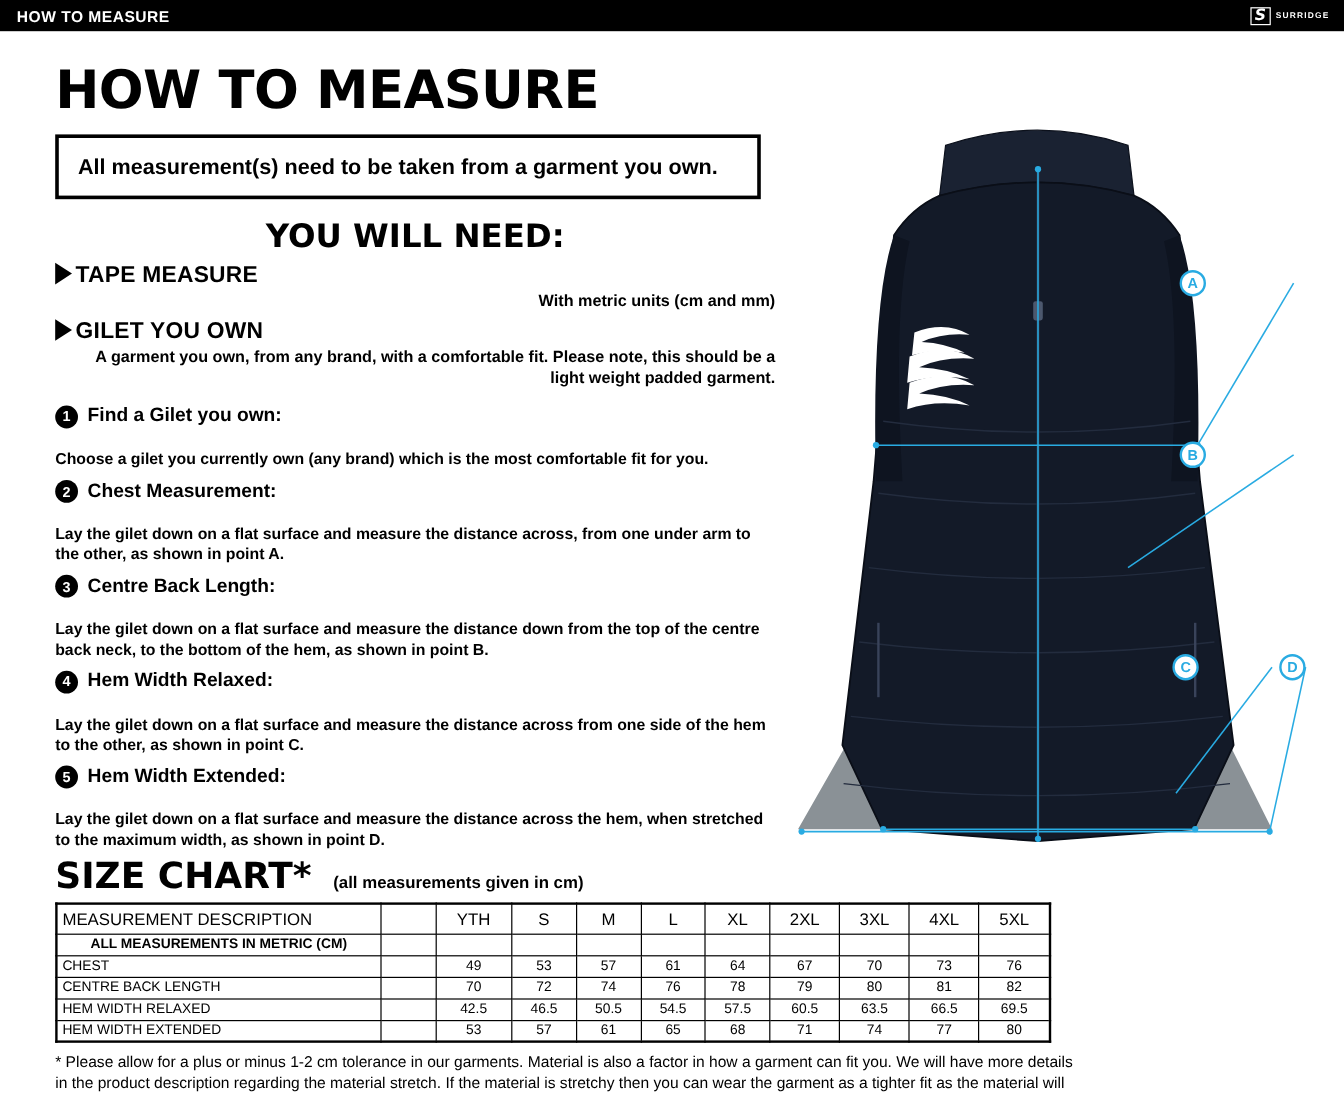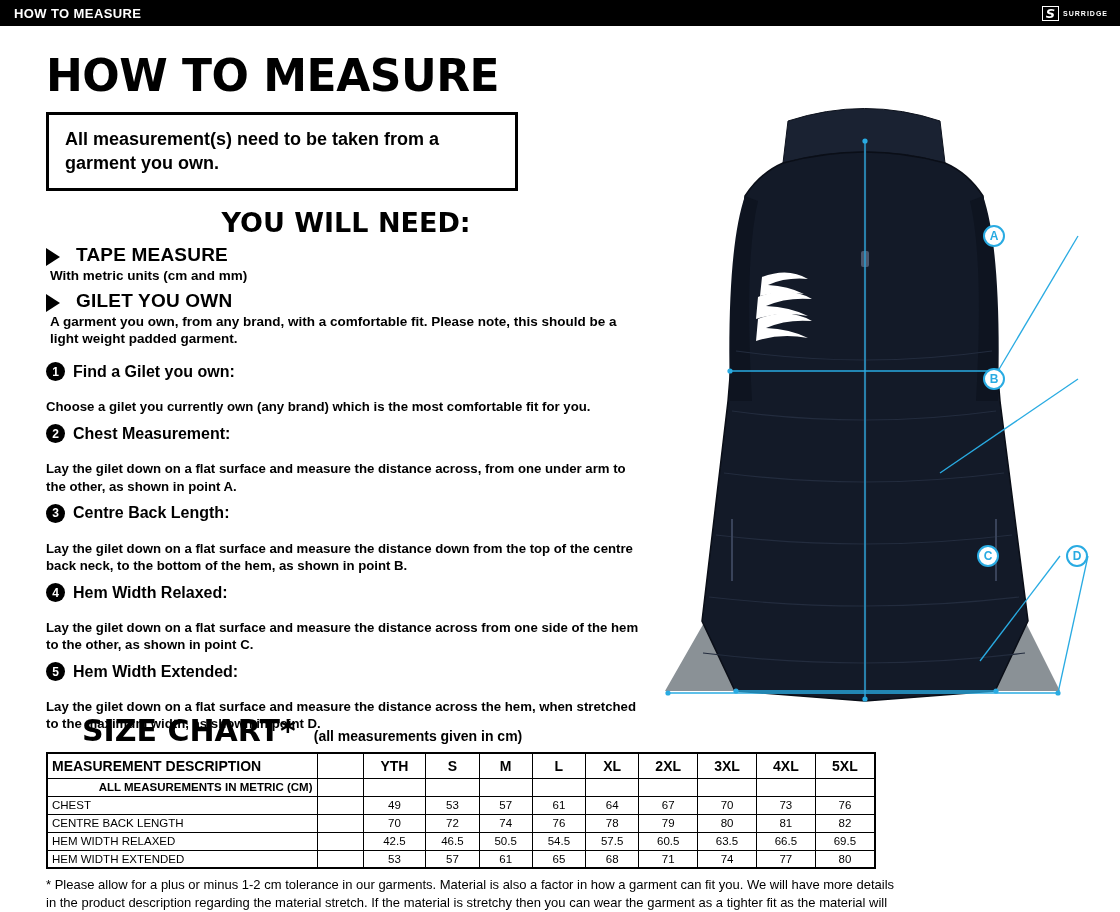--- a/index.html
+++ b/index.html
@@ -67,62 +67,63 @@
     font-size: 44px;
     font-weight: bold;
     letter-spacing: -0.5px;
     margin: 0 0 14px 0;
     line-height: 1;
   }
 
   .notice-box {
     border: 3px solid #000000;
     padding: 12px 16px;
-    width: 472px;
+    width: 588px;
     margin-bottom: 18px;
   }
   .notice-box p {
     margin: 0;
     font-size: 18px;
     font-weight: bold;
     line-height: 1.35;
   }
 
   h2.section-title {
     font-family: "DejaVu Sans", sans-serif;
     font-size: 27px;
     font-weight: bold;
     margin: 0 0 8px 0;
     line-height: 1;
     text-align: center;
   }
 
   .need-item {
     display: flex;
-    align-items: flex-end;
-    gap: 16px;
+    align-items: flex-start;
+    gap: 3px;
     margin-top: 6px;
   }
   .tri {
     width: 0; height: 0;
     border-top: 9px solid transparent;
     border-bottom: 9px solid transparent;
     border-left: 14px solid #000000;
     flex: none;
   }
   .need-label {
     font-size: 19px;
     font-weight: bold;
     letter-spacing: 0.2px;
   }
   .need-desc {
     font-size: 13.5px;
     font-weight: bold;
     margin: 2px 0 6px 4px;
     line-height: 1.25;
+    text-align: right;
   }
 
   .steps { margin-top: 14px; }
   .step { margin-bottom: 9px; }
   .step-head {
     display: flex;
     align-items: center;
     gap: 8px;
   }
   .step-num {
@@ -159,21 +160,20 @@
     display: flex;
     align-items: baseline;
     gap: 2px;
     margin-bottom: 6px;
   }
   .chart-head .big {
     font-family: "DejaVu Sans", sans-serif;
     font-size: 30px;
     font-weight: bold;
     line-height: 1;
-    margin-left: 36px;
   }
   .chart-head .small {
     font-size: 14px;
     font-weight: bold;
     padding-left: 16px;
   }
 
   table.size-chart {
     border-collapse: collapse;
     width: 830px;
@@ -183,34 +183,34 @@
   table.size-chart td {
     border: 1px solid #000000;
     font-size: 11.5px;
     padding: 2px 4px;
     text-align: center;
     height: 18px;
     font-weight: normal;
   }
   table.size-chart thead th {
     font-size: 14px;
-    font-weight: bold;
+    font-weight: normal;
     height: 25px;
   }
   table.size-chart th.desc,
   table.size-chart td.desc {
     text-align: left;
     width: 270px;
   }
   table.size-chart td.spacer,
   table.size-chart th.spacer { width: 46px; }
   table.size-chart tr.metric-row td {
     font-size: 11.5px;
     font-weight: bold;
-    text-align: right;
+    text-align: center;
   }
 
   .footnote {
     margin-top: 7px;
     width: 860px;
     font-size: 13px;
     line-height: 1.35;
   }
 
   

